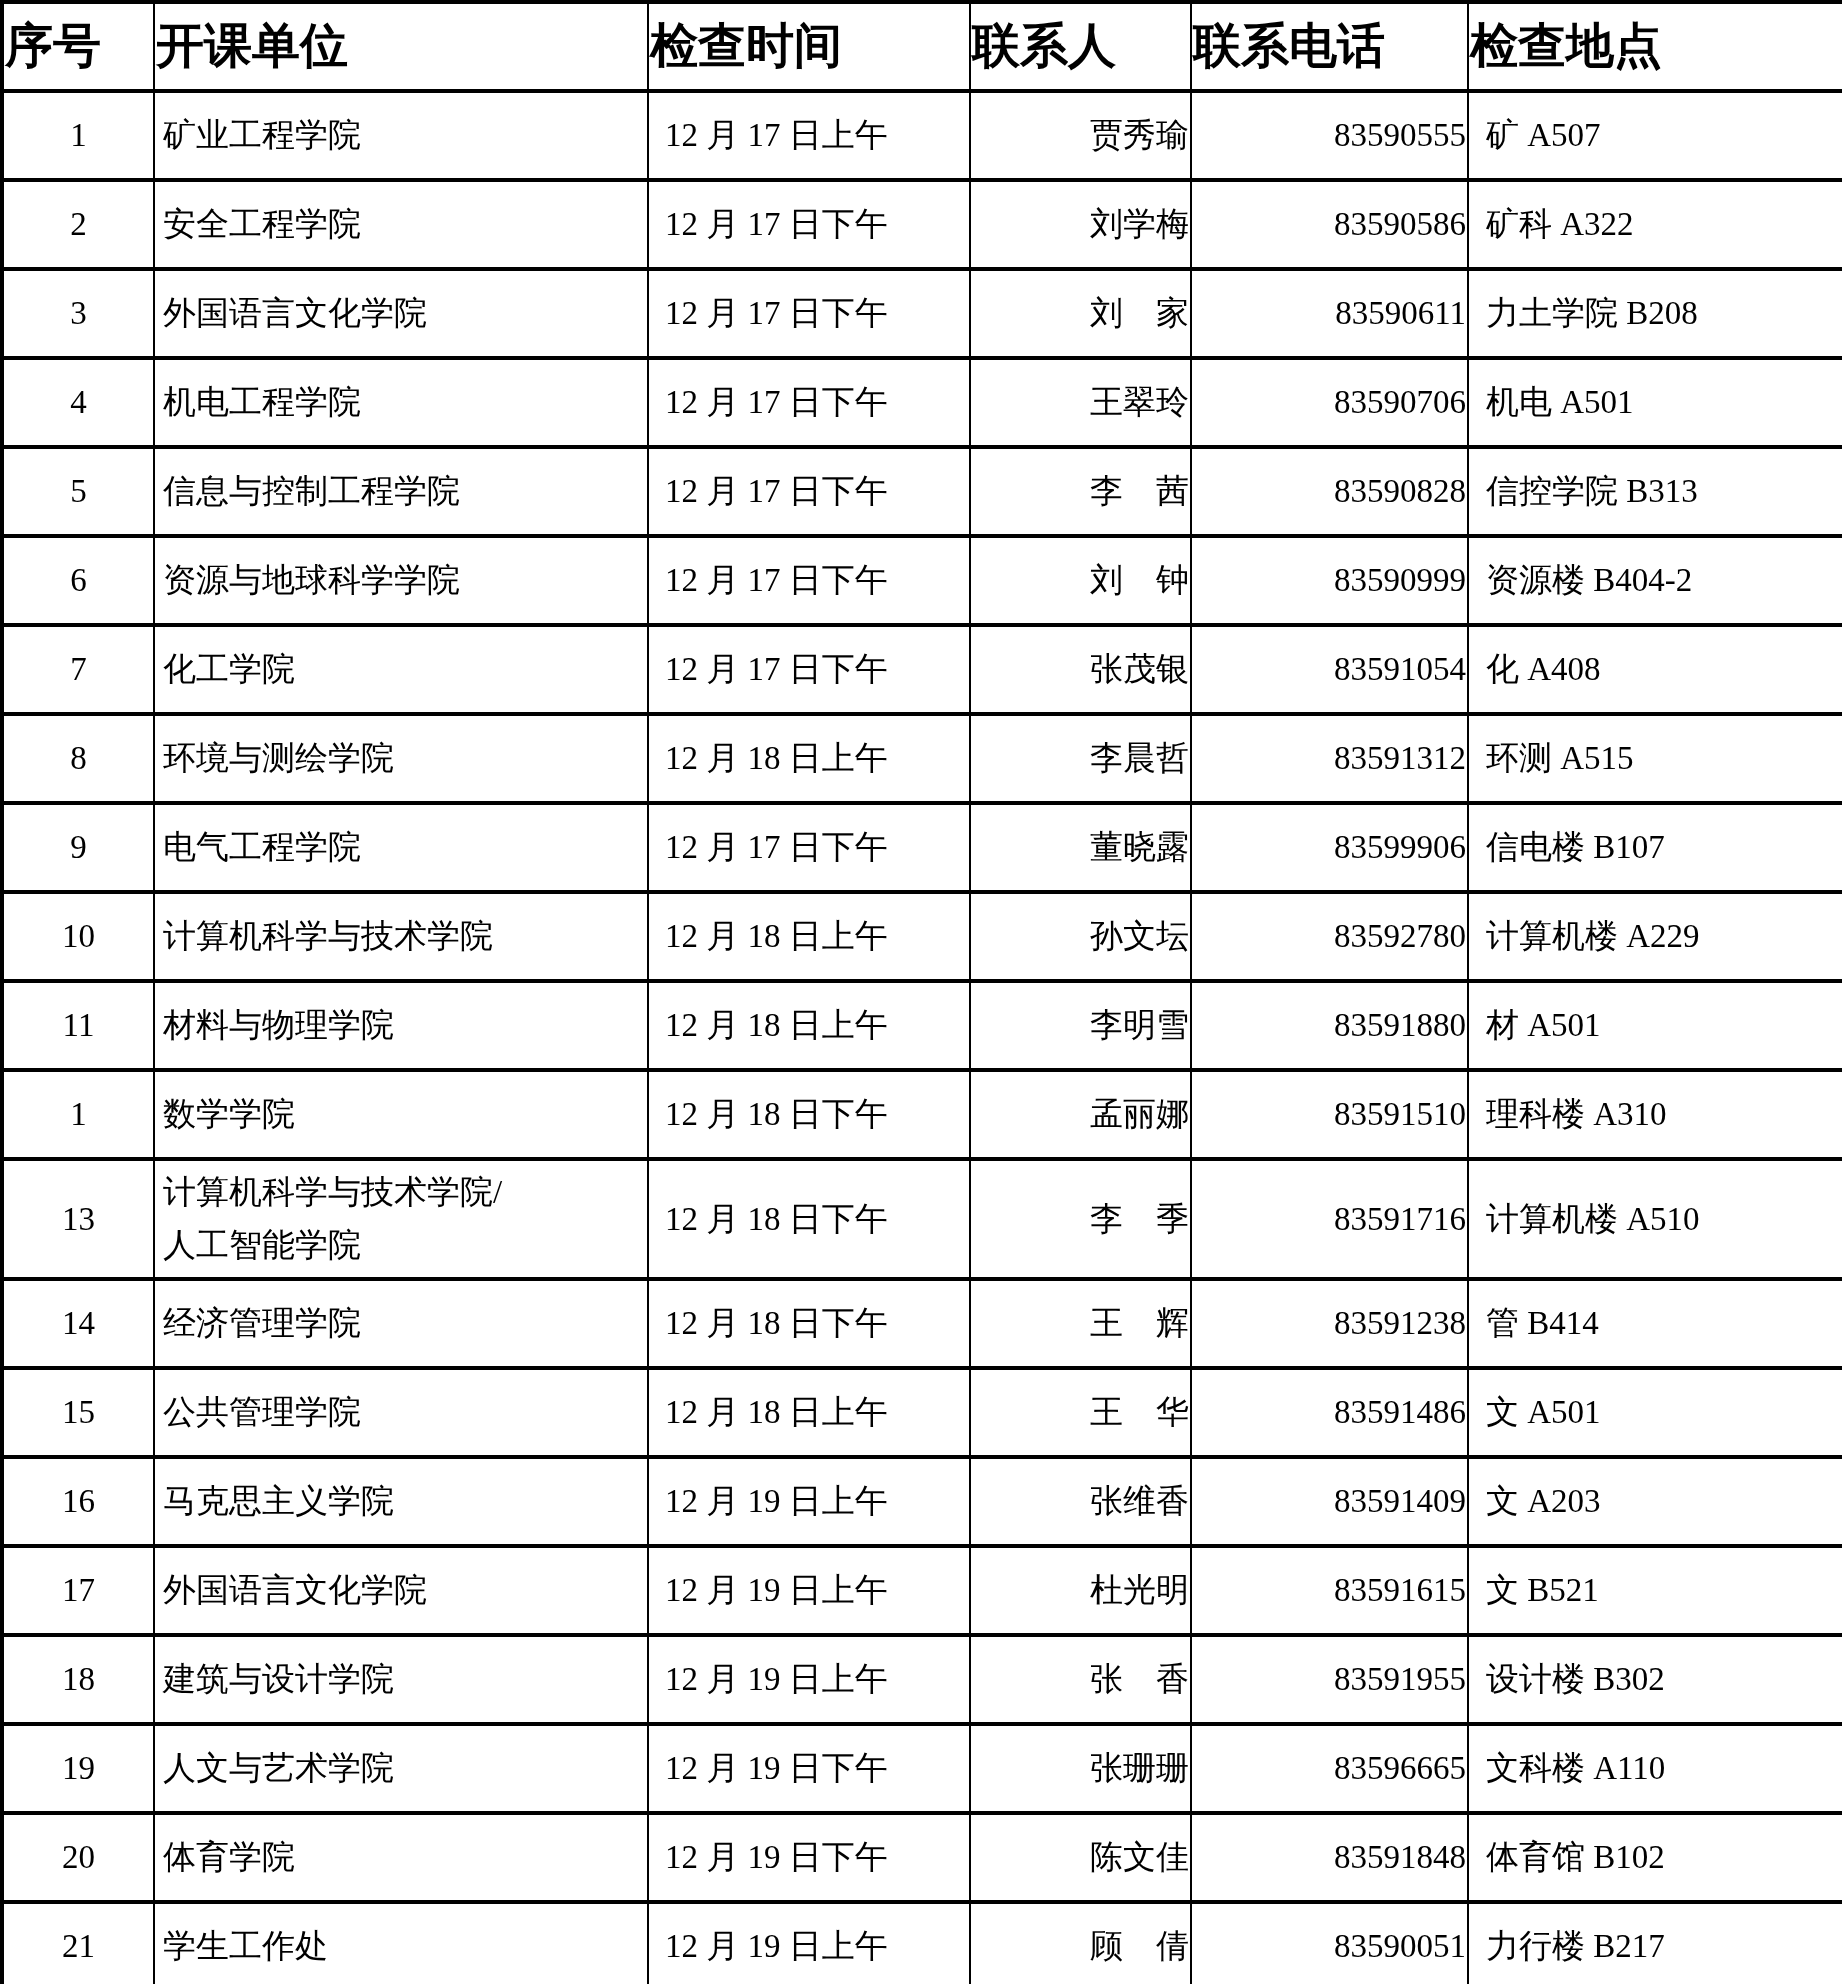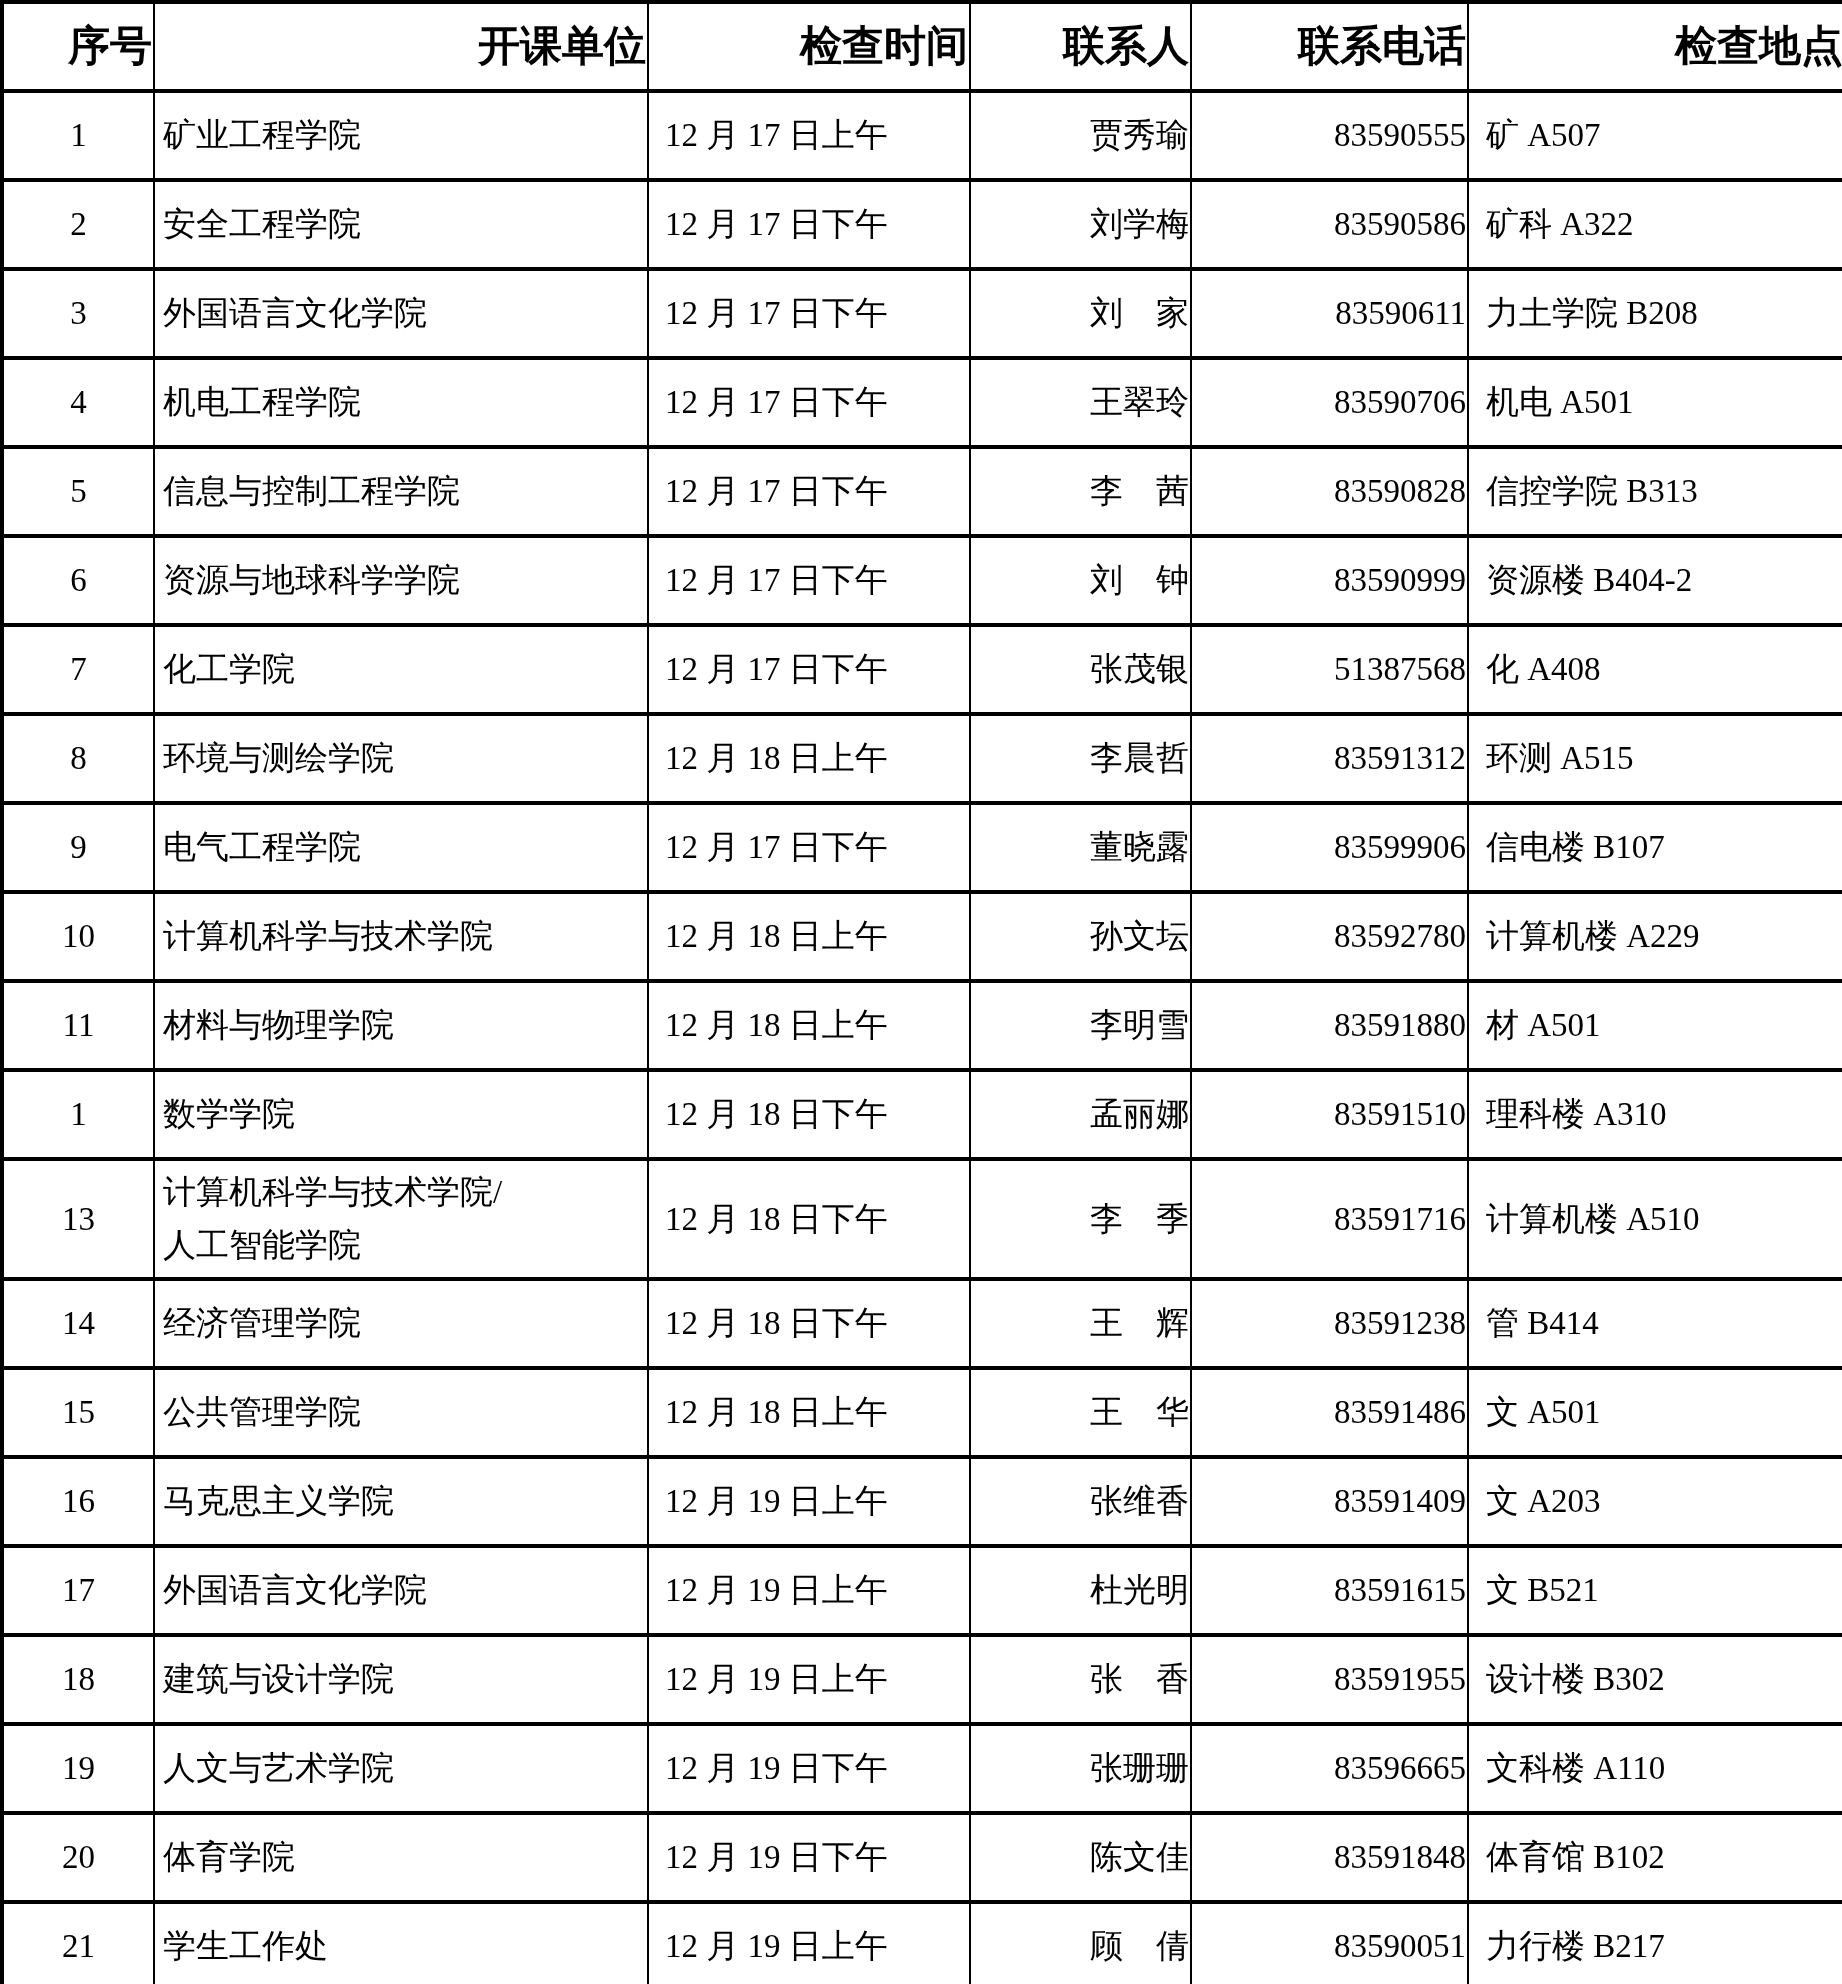--- a/index.html
+++ b/index.html
@@ -27,23 +27,23 @@
     border-top: 4.2px solid #000000;
     border-bottom: 4.2px solid #000000;
     vertical-align: middle;
     line-height: 1.6;
     overflow: hidden;
   }
   thead tr { height: 89px; }
   tbody tr { height: 89px; }
   tbody tr.tall { height: 120px; }
   th {
-    font-size: 42px;
+    font-size: 48px;
     font-weight: bold;
-    text-align: right;
+    text-align: left;
     white-space: nowrap;
   }
   td { font-size: 33px; }
   td.col-no      { text-align: center; }
   td.col-unit    { text-align: left; padding-left: 8px; white-space: pre-line; }
   td.col-time    { text-align: left; padding-left: 16px; white-space: nowrap; }
   td.col-contact { text-align: right; white-space: nowrap; }
   td.col-phone   { text-align: right; white-space: nowrap; }
   td.col-location{ text-align: left; padding-left: 17px; white-space: nowrap; }
 </style>
@@ -116,21 +116,21 @@
         <td class="col-time">12 月 17 日下午</td>
         <td class="col-contact">刘　钟</td>
         <td class="col-phone">83590999</td>
         <td class="col-location">资源楼 B404-2</td>
       </tr>
       <tr>
         <td class="col-no">7</td>
         <td class="col-unit">化工学院</td>
         <td class="col-time">12 月 17 日下午</td>
         <td class="col-contact">张茂银</td>
-        <td class="col-phone">51387568</td>
+        <td class="col-phone">83591054</td>
         <td class="col-location">化 A408</td>
       </tr>
       <tr>
         <td class="col-no">8</td>
         <td class="col-unit">环境与测绘学院</td>
         <td class="col-time">12 月 18 日上午</td>
         <td class="col-contact">李晨哲</td>
         <td class="col-phone">83591312</td>
         <td class="col-location">环测 A515</td>
       </tr>

